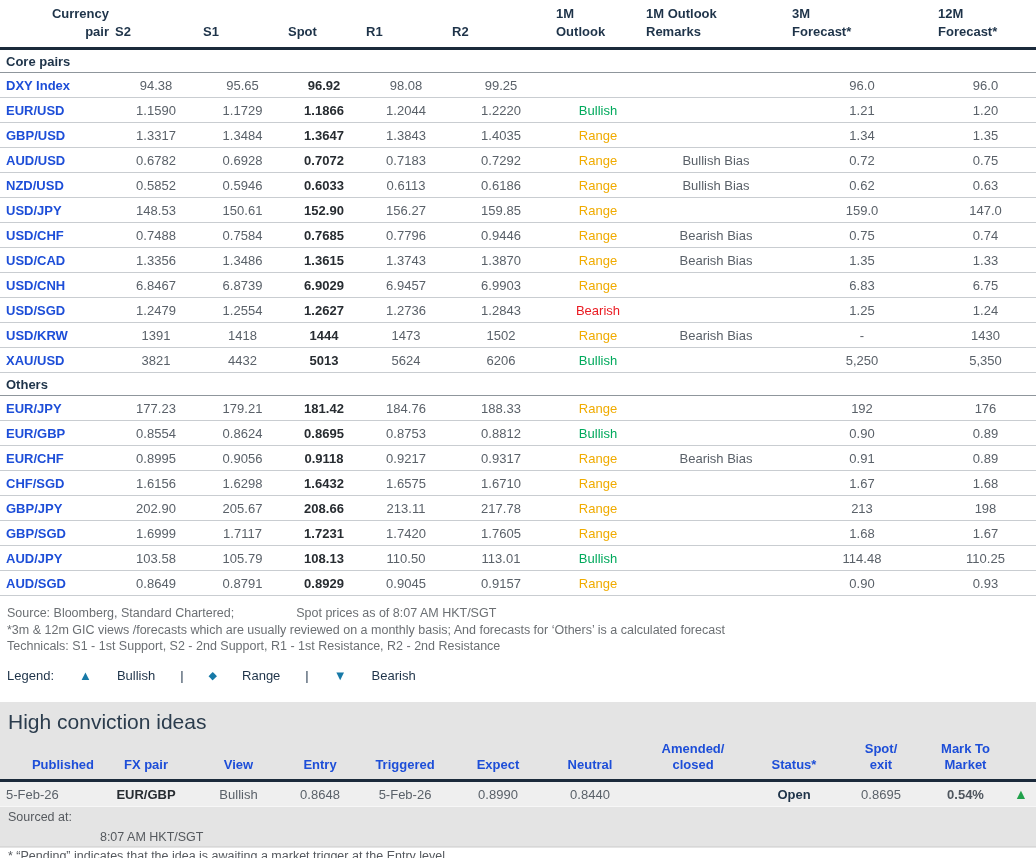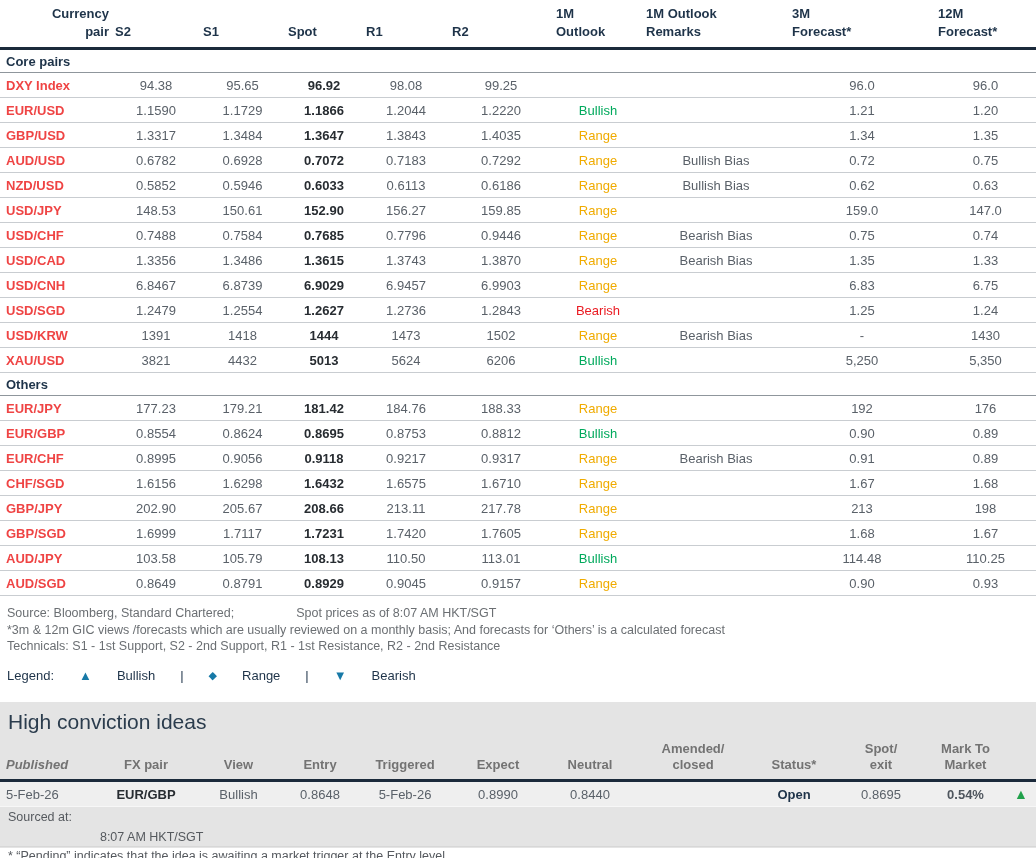--- a/index.html
+++ b/index.html
@@ -20,21 +20,21 @@
   .fx-table thead th:first-child { text-align:right; padding-left:6px; }
   .section-row td {
     font-size:13px; font-weight:700; color:#1e3349;
     padding:4px 6px 3px; border-bottom:1px solid #8f969c;
   }
   .data-row td {
     font-size:13px; padding:4px 2px; height:25px;
     border-bottom:1px solid #c9cdd1; text-align:center; color:#5a6169;
   }
   .data-row td.pair {
-    text-align:left; padding-left:6px; font-weight:700; color:#ef4444;
+    text-align:left; padding-left:6px; font-weight:700; color:#1d4ed8;
   }
   .data-row td.spot { font-weight:700; color:#272c31; }
   .data-row td.outlook { font-weight:400; }
   td.Bullish { color:#00a95c; }
   td.Range   { color:#f0ab00; }
   td.Bearish { color:#ea1b22; }
 
   
   .notes { padding:9px 8px 0 7px; font-size:12.5px; color:#6b6f73; line-height:16.5px; }
   .source-line { display:flex; }
@@ -44,24 +44,24 @@
     margin:13px 0 0 7px; font-size:13px; color:#1e3349;
   }
   .legend .sym { color:#1779a7; font-size:13px; }
   .legend .sym-diamond { font-size:11px; }
 
   
   .panel { margin-top:19px; background:#e4e4e4; height:146px; }
   .panel-title { font-size:21px; font-weight:400; color:#2b3c4d; padding:8px 0 6px 8px; }
   .hc-table thead th {
     vertical-align:bottom; text-align:center;
-    font-size:13px; font-weight:700; color:#737373;
+    font-size:13px; font-weight:700; color:#1d4ed8;
     padding:1px 2px 5px; border-bottom:3px solid #1b2a3b; line-height:1.3;
   }
-  .hc-table thead th:first-child { text-align:left; padding-left:6px;font-style:italic; }
+  .hc-table thead th:first-child { text-align:right; padding-left:6px; }
   .hc-table .hc-row td {
     background:#efefef; font-size:13px; text-align:center; color:#5a6169;
     padding:4px 2px; height:24px; border-bottom:1px solid #f7f7f7;
   }
   .hc-row td.published { text-align:left; padding-left:6px; }
   .hc-row td.fxpair { font-weight:700; color:#272c31; }
   .hc-row td.status { font-weight:700; color:#1e3349; }
   .hc-row td.mtm { font-weight:700; color:#4f565e; }
   .hc-row td.direction { color:#21a14b; font-size:14px; }
   .sourced { display:flex; font-size:12.5px; color:#55595e; padding:3px 0 2px 8px; border-bottom:1px solid #d7d7d7; }

